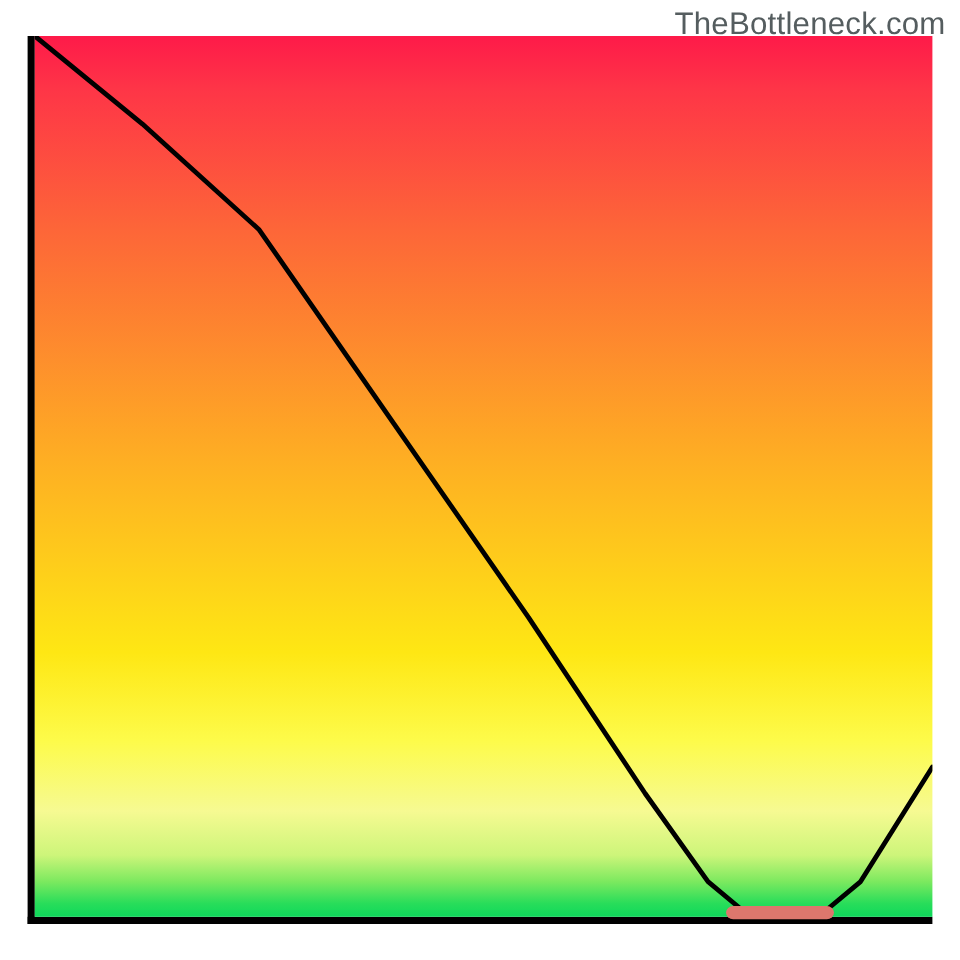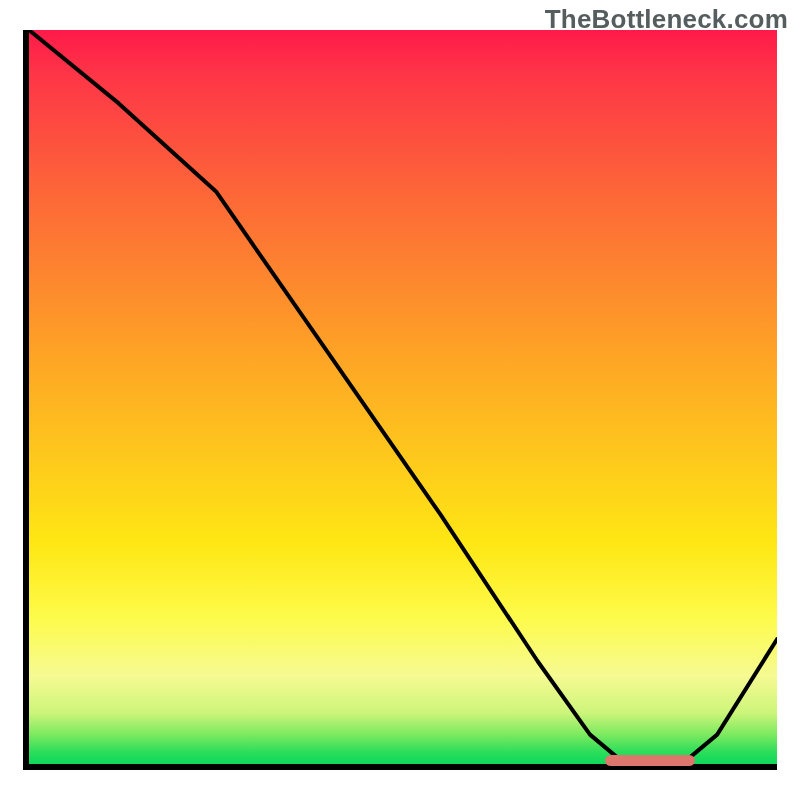--- a/index.html
+++ b/index.html
@@ -14,21 +14,21 @@
   .stage {
     position: relative;
     width: 800px;
     height: 800px;
   }
   .watermark {
     position: absolute;
     top: 4px;
     right: 12px;
     font-size: 26px;
-    font-weight: 700;
+    font-weight: 400;
     color: #555d5f;
     letter-spacing: 0.2px;
   }
   .plot-frame {
     position: absolute;
     left: 23px;
     top: 30px;
     width: 754px;
     height: 740px;
     box-sizing: border-box;

